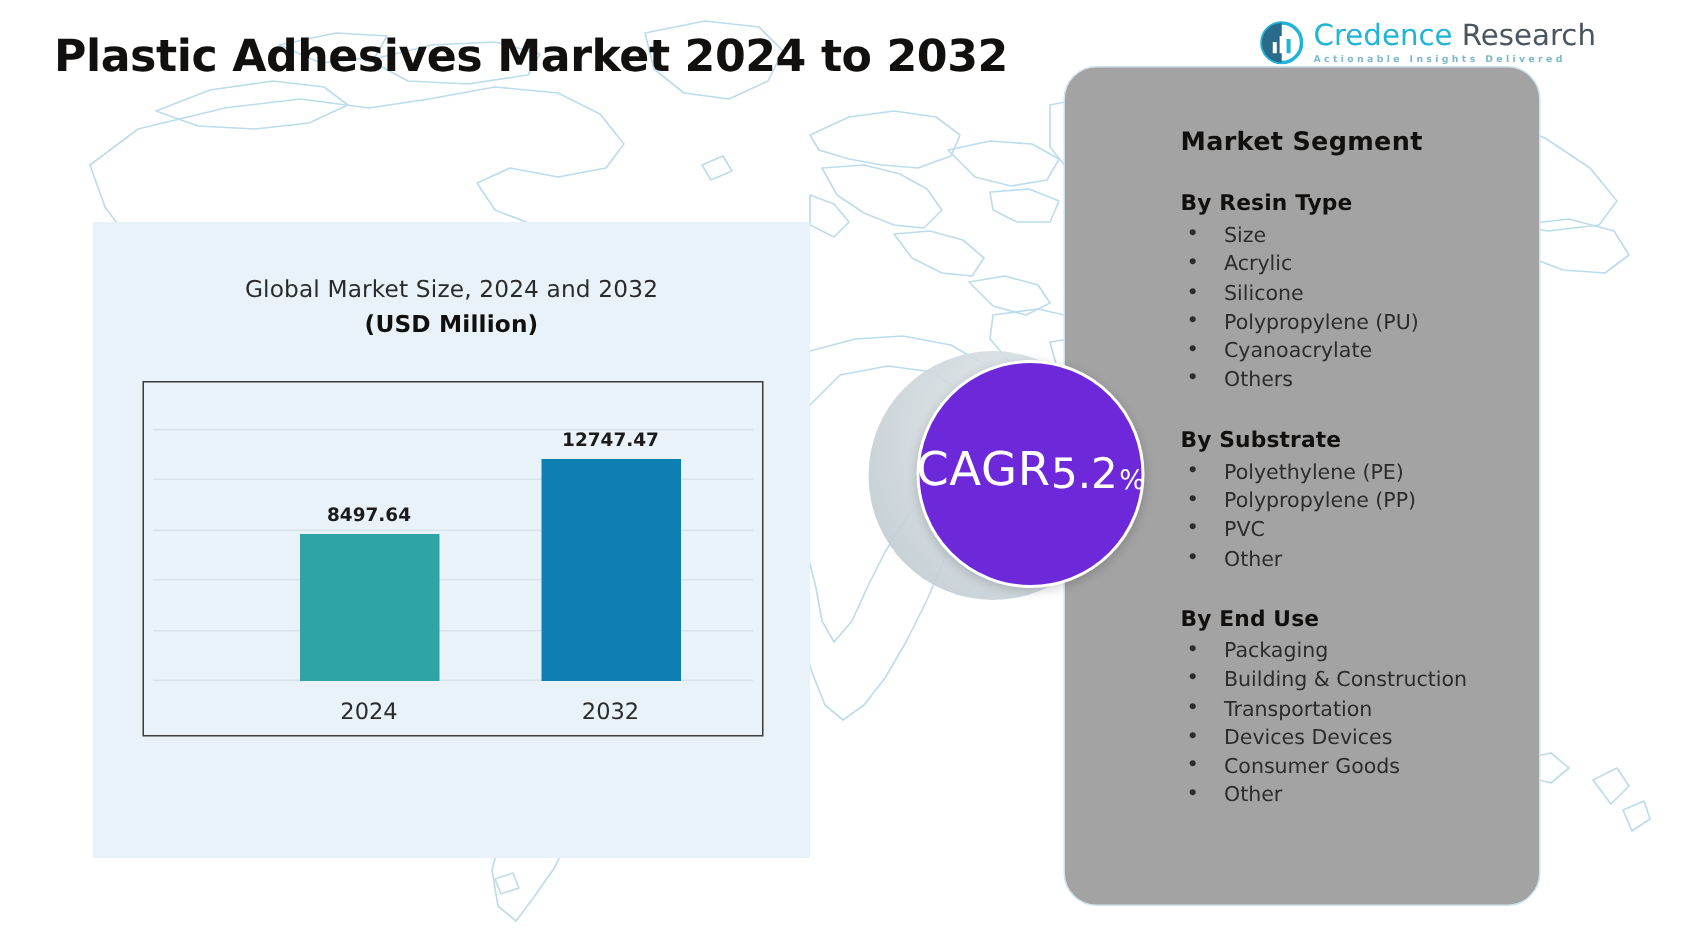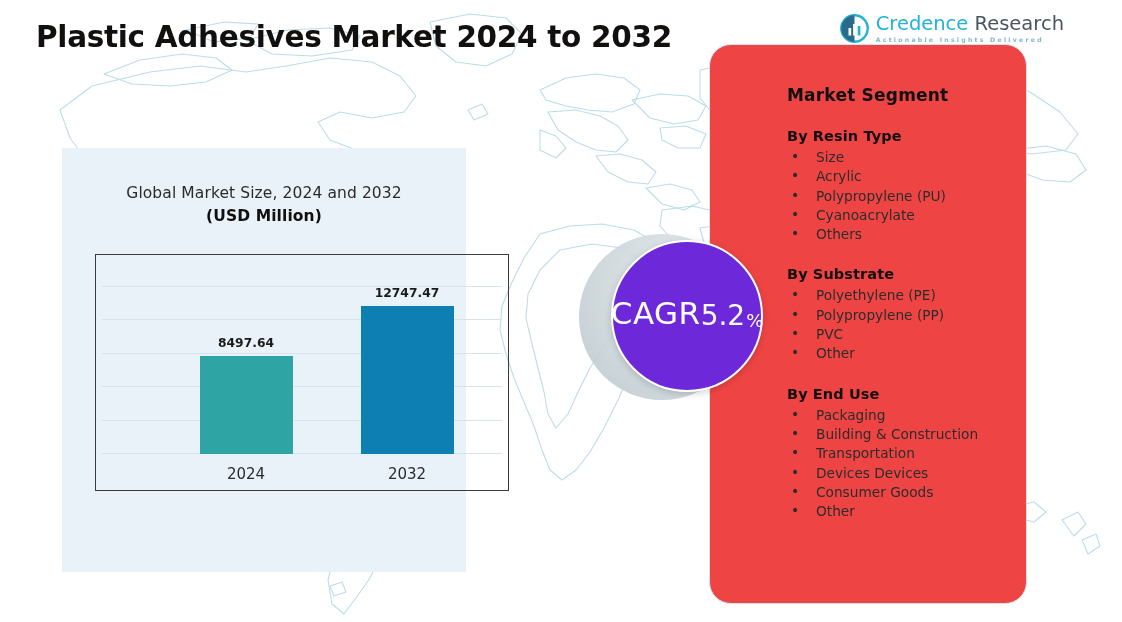--- a/index.html
+++ b/index.html
@@ -78,21 +78,21 @@
     white-space: nowrap;
     margin-top: 2px;
     font-weight: bold;
   }
 
   
   .chart-panel {
     position: absolute;
     left: 62px;
     top: 148px;
-    width: 404px;
+    width: 478px;
     height: 424px;
     background: #e9f2f9;
     z-index: 2;
   }
   .chart-caption1 {
     position: absolute;
     left: 0; right: 0;
     top: 36px;
     text-align: center;
     font-family: "DejaVu Sans", sans-serif;
@@ -213,21 +213,21 @@
   }
   .cagr-value .pct { font-size: 18px; margin-left: 1px; }
 
   
   .segment-panel {
     position: absolute;
     left: 709px;
     top: 44px;
     width: 318px;
     height: 560px;
-    background: #ef4444;
+    background: #a3a3a3;
     border: 1.5px solid #cfe3ed;
     border-radius: 22px;
     box-sizing: border-box;
     z-index: 3;
   }
   .seg-inner {
     position: absolute;
     left: 77px;
     top: 40px;
     right: 10px;
@@ -391,20 +391,21 @@
 
 <div class="segment-panel">
   <div class="seg-inner">
     <div class="seg-title">Market Segment</div>
     <div id="seg-groups">
         <div class="seg-group">
           <div class="seg-head">By Resin Type</div>
           <ul class="seg-list">
             <li class="seg-item">Size</li>
             <li class="seg-item">Acrylic</li>
+            <li class="seg-item">Silicone</li>
             <li class="seg-item">Polypropylene (PU)</li>
             <li class="seg-item">Cyanoacrylate</li>
             <li class="seg-item">Others</li>
           </ul>
         </div>
         <div class="seg-group">
           <div class="seg-head">By Substrate</div>
           <ul class="seg-list">
             <li class="seg-item">Polyethylene (PE)</li>
             <li class="seg-item">Polypropylene (PP)</li>

